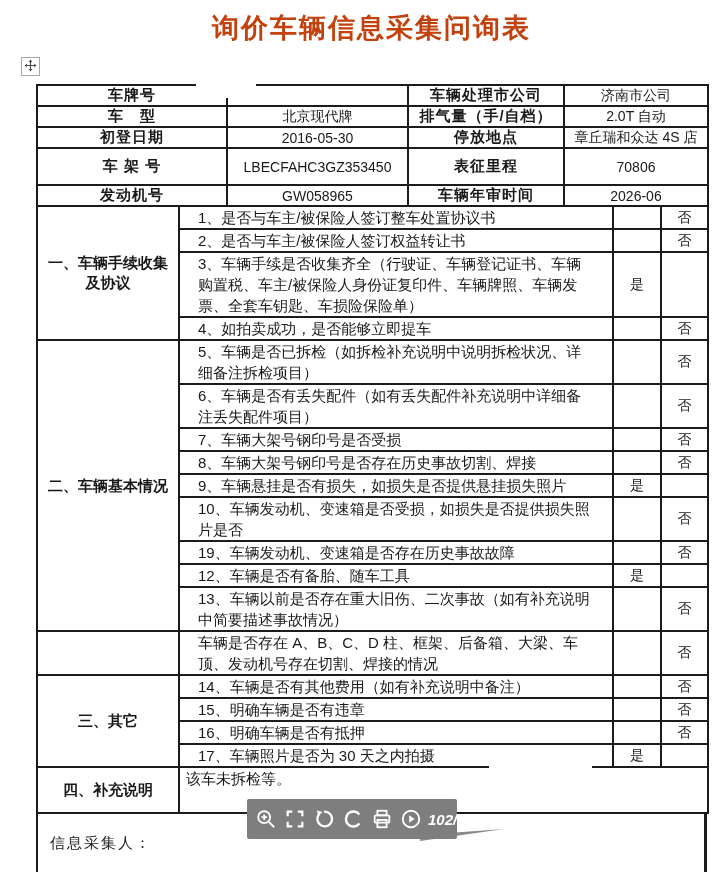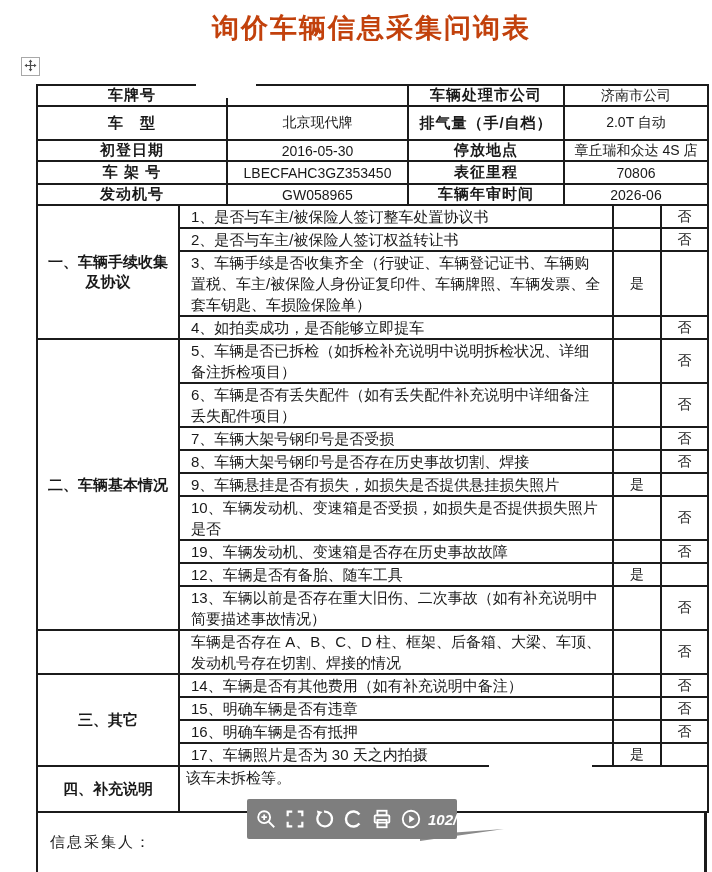--- a/index.html
+++ b/index.html
@@ -9,21 +9,21 @@
          font-size:27px;font-weight:bold;letter-spacing:2px;color:#c2410c;}
   .move-handle{position:absolute;left:21px;top:57px;width:19px;height:19px;background:#fff;
          border:1px solid #a8a8a8;display:flex;align-items:center;justify-content:center;box-sizing:border-box;}
   .doc{position:absolute;left:36px;top:84px;width:671px;}
   table{border-collapse:collapse;table-layout:fixed;width:671px;}
   td{border:2px solid #1b1b1b;overflow:hidden;vertical-align:middle;box-sizing:border-box;}
   .info-table td{text-align:center;font-size:14px;padding:0 2px;white-space:nowrap;}
   .info-table td.lbl{font-weight:bold;font-size:15px;letter-spacing:1px;text-align:center;}
   .q-table{margin-top:-2px;}
   .sec{font-weight:bold;font-size:15px;text-align:center;padding:12px 6px;line-height:20px;}
-  .q{font-size:15px;text-align:left;padding:0 11px;line-height:21px;letter-spacing:0;}
+  .q{font-size:15px;text-align:left;padding:0 18px;line-height:21px;letter-spacing:0;}
   .a{text-align:center;font-size:14px;padding:0;}
   .supp{font-size:15px;text-align:left;vertical-align:top;padding:2px 6px;}
   .footer{position:relative;height:104px;border-left:2px solid #1b1b1b;border-right:3px solid #1b1b1b;
           box-sizing:border-box;}
   .collector{position:absolute;left:12px;top:20px;font-size:15px;letter-spacing:2px;}
   .date-line{position:absolute;left:448px;top:68px;font-size:15px;}
   .date-line span{margin-right:26px;}
   .patch{position:absolute;background:#ffffff;z-index:5;}
   .patch1{left:196px;top:71px;width:60px;height:27px;}
   .patch2{left:489px;top:757px;width:103px;height:21px;}
@@ -59,33 +59,33 @@
           <col style="width:156px">
           <col style="width:144px">
         </colgroup>
       <tbody>
           <tr style="height:21px">
         <td class="lbl">车牌号</td>
         <td></td>
         <td class="lbl">车辆处理市公司</td>
         <td>济南市公司</td>
       </tr>
-      <tr style="height:34px">
+      <tr style="height:21px">
         <td class="lbl">车　型</td>
         <td>北京现代牌</td>
         <td class="lbl">排气量（手/自档）</td>
         <td>2.0T 自动</td>
       </tr>
       <tr style="height:21px">
         <td class="lbl">初登日期</td>
         <td>2016-05-30</td>
         <td class="lbl">停放地点</td>
         <td>章丘瑞和众达 4S 店</td>
       </tr>
-      <tr style="height:23px">
+      <tr style="height:37px">
         <td class="lbl">车 架 号</td>
         <td>LBECFAHC3GZ353450</td>
         <td class="lbl">表征里程</td>
         <td>70806</td>
       </tr>
       <tr style="height:21px">
         <td class="lbl">发动机号</td>
         <td>GW058965</td>
         <td class="lbl">车辆年审时间</td>
         <td>2026-06</td>

